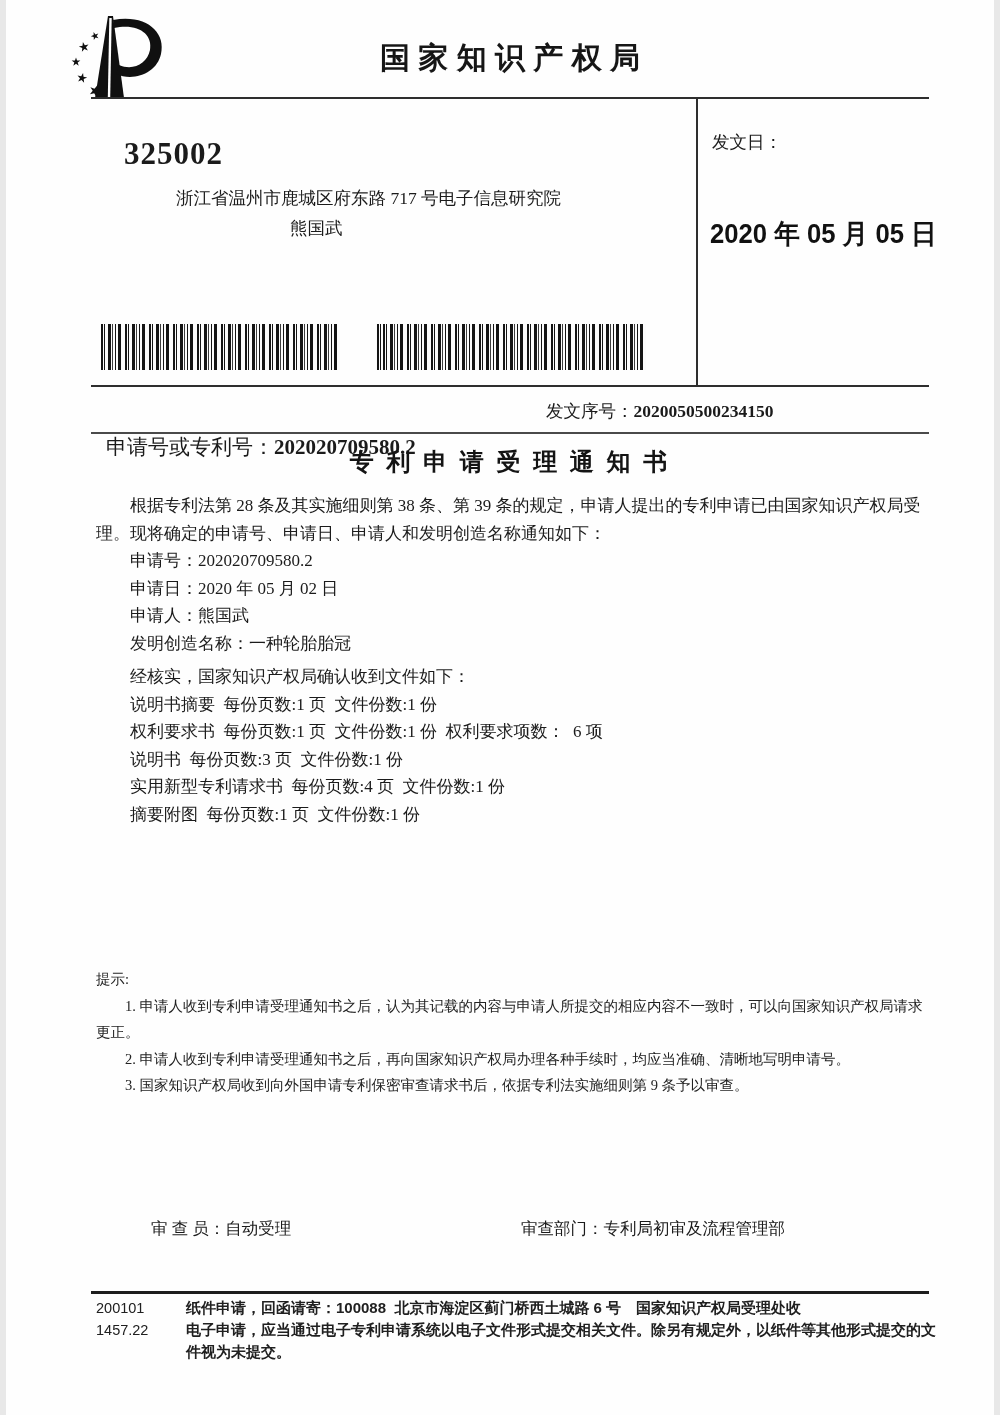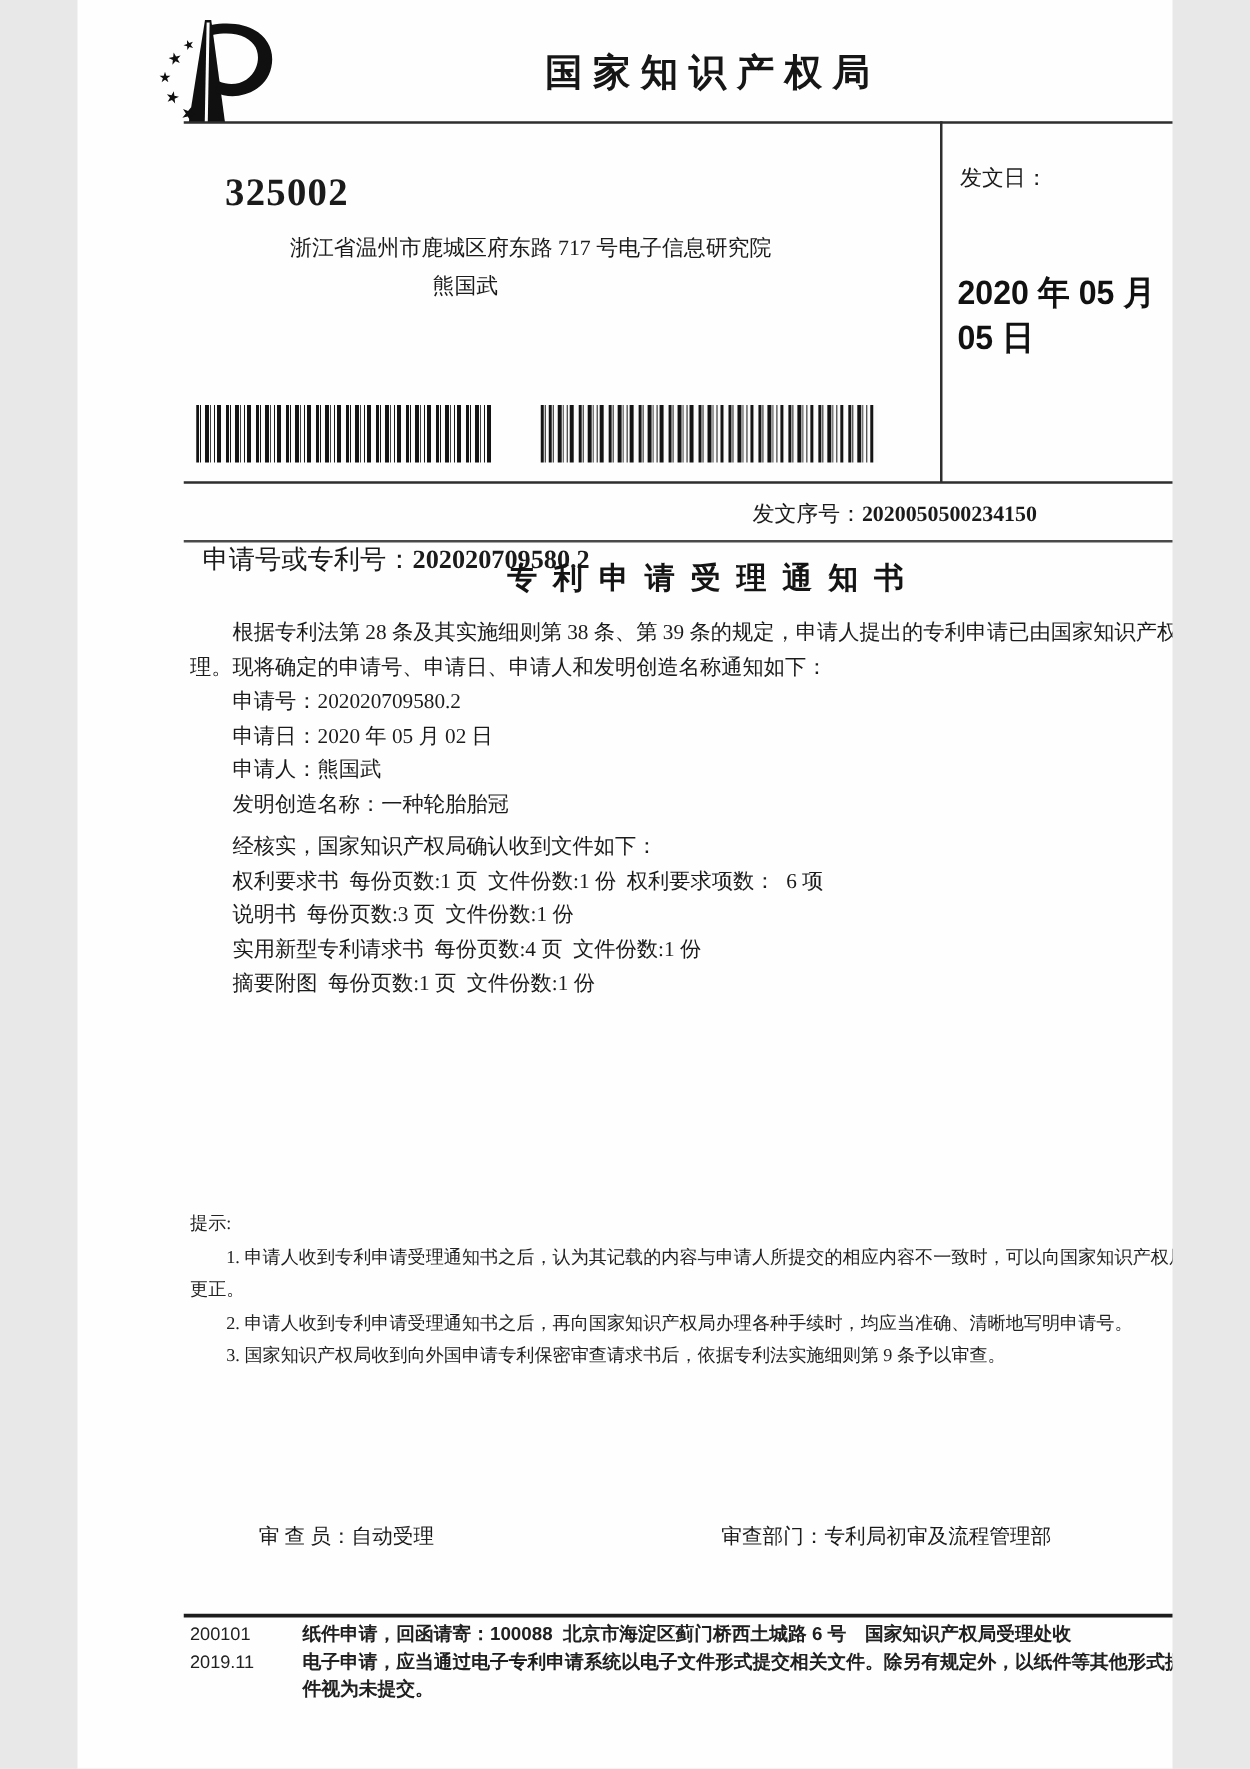--- a/index.html
+++ b/index.html
@@ -1,18 +1,18 @@
 <!DOCTYPE html>
 <html><head>
 <meta charset="utf-8">
 <style>
   * { margin:0; padding:0; box-sizing:border-box; }
   html,body { background:#e8e8e8; }
   .page {
-    position:relative; width:876px; height:1415px; margin:0 auto;
+    position:relative; width:988px; height:1415px; margin:0 auto;
     background:#fefefe; color:#1b1b1b; overflow:hidden;
     font-family:"Liberation Serif","DejaVu Serif",serif;
   }
   .abs { position:absolute; }
   .pre { white-space:pre-wrap; }
 
   
   .agency-title{
     left:85px; top:38px; width:838px; text-align:center;
     font-family:"Liberation Sans","DejaVu Sans",sans-serif;
@@ -127,39 +127,40 @@
 
   <div class="abs notice-title">专 利 申 请 受 理 通 知 书</div>
 
   <div class="abs body">
     <p class="pre">根据专利法第 28 条及其实施细则第 38 条、第 39 条的规定，申请人提出的专利申请已由国家知识产权局受理。现将确定的申请号、申请日、申请人和发明创造名称通知如下：</p>
     <p class="pre">申请号：202020709580.2</p>
     <p class="pre">申请日：2020 年 05 月 02 日</p>
     <p class="pre">申请人：熊国武</p>
     <p class="pre">发明创造名称：一种轮胎胎冠</p>
     <p class="pre recv-intro">经核实，国家知识产权局确认收到文件如下：</p>
+    <p class="pre">说明书摘要  每份页数:1 页  文件份数:1 份</p>
     <p class="pre">权利要求书  每份页数:1 页  文件份数:1 份  权利要求项数：  6 项</p>
     <p class="pre">说明书  每份页数:3 页  文件份数:1 份</p>
     <p class="pre">实用新型专利请求书  每份页数:4 页  文件份数:1 份</p>
     <p class="pre">摘要附图  每份页数:1 页  文件份数:1 份</p>
   </div>
 
   <div class="abs tips">
     <p>提示:</p>
     <p class="item">1. 申请人收到专利申请受理通知书之后，认为其记载的内容与申请人所提交的相应内容不一致时，可以向国家知识产权局请求更正。</p>
     <p class="item">2. 申请人收到专利申请受理通知书之后，再向国家知识产权局办理各种手续时，均应当准确、清晰地写明申请号。</p>
     <p class="item">3. 国家知识产权局收到向外国申请专利保密审查请求书后，依据专利法实施细则第 9 条予以审查。</p>
   </div>
 
   <div class="abs examiner"><span>审 查 员：</span><span>自动受理</span></div>
   <div class="abs department"><span>审查部门：</span><span>专利局初审及流程管理部</span></div>
 
   <div class="abs rule-footer abs" style="position:absolute;"></div>
   <div class="abs footer-codes">
     <div>200101</div>
-    <div>2019.11</div>
+    <div>1457.22</div>
   </div>
   <div class="abs footer-text">
     <div class="pre">纸件申请，回函请寄：100088  北京市海淀区蓟门桥西土城路 6 号　国家知识产权局受理处收</div>
     <div class="pre">电子申请，应当通过电子专利申请系统以电子文件形式提交相关文件。除另有规定外，以纸件等其他形式提交的文件视为未提交。</div>
   </div>
 
 </div>
 
 </body></html>

